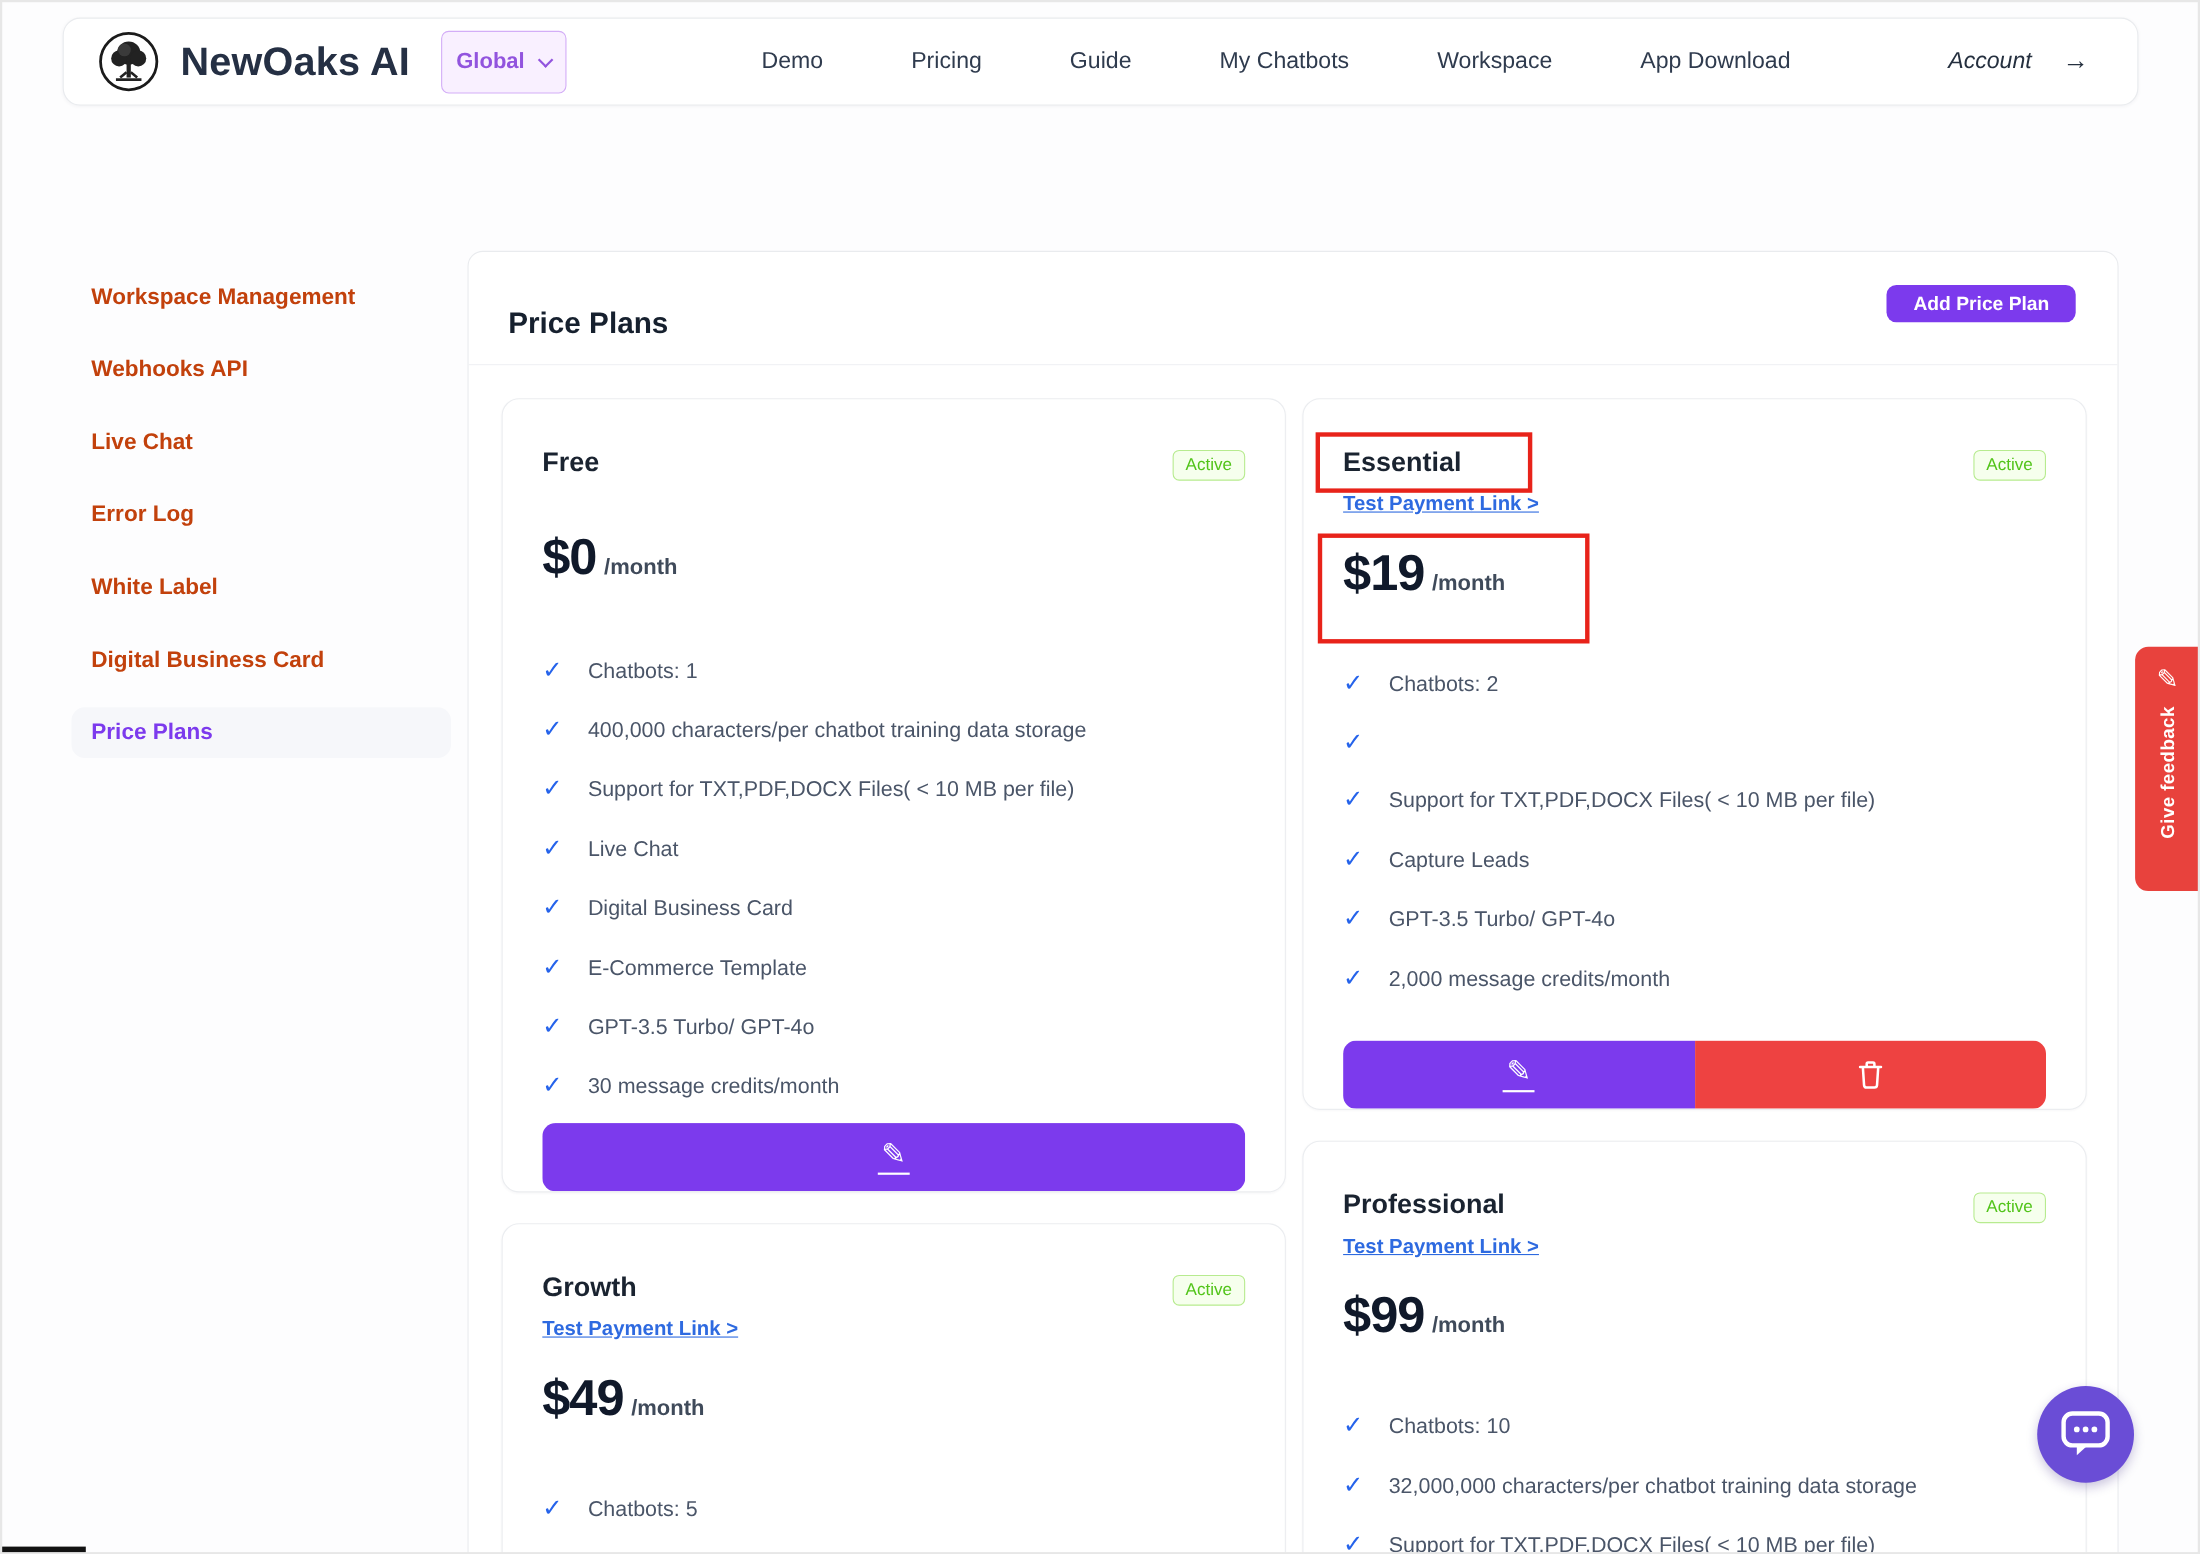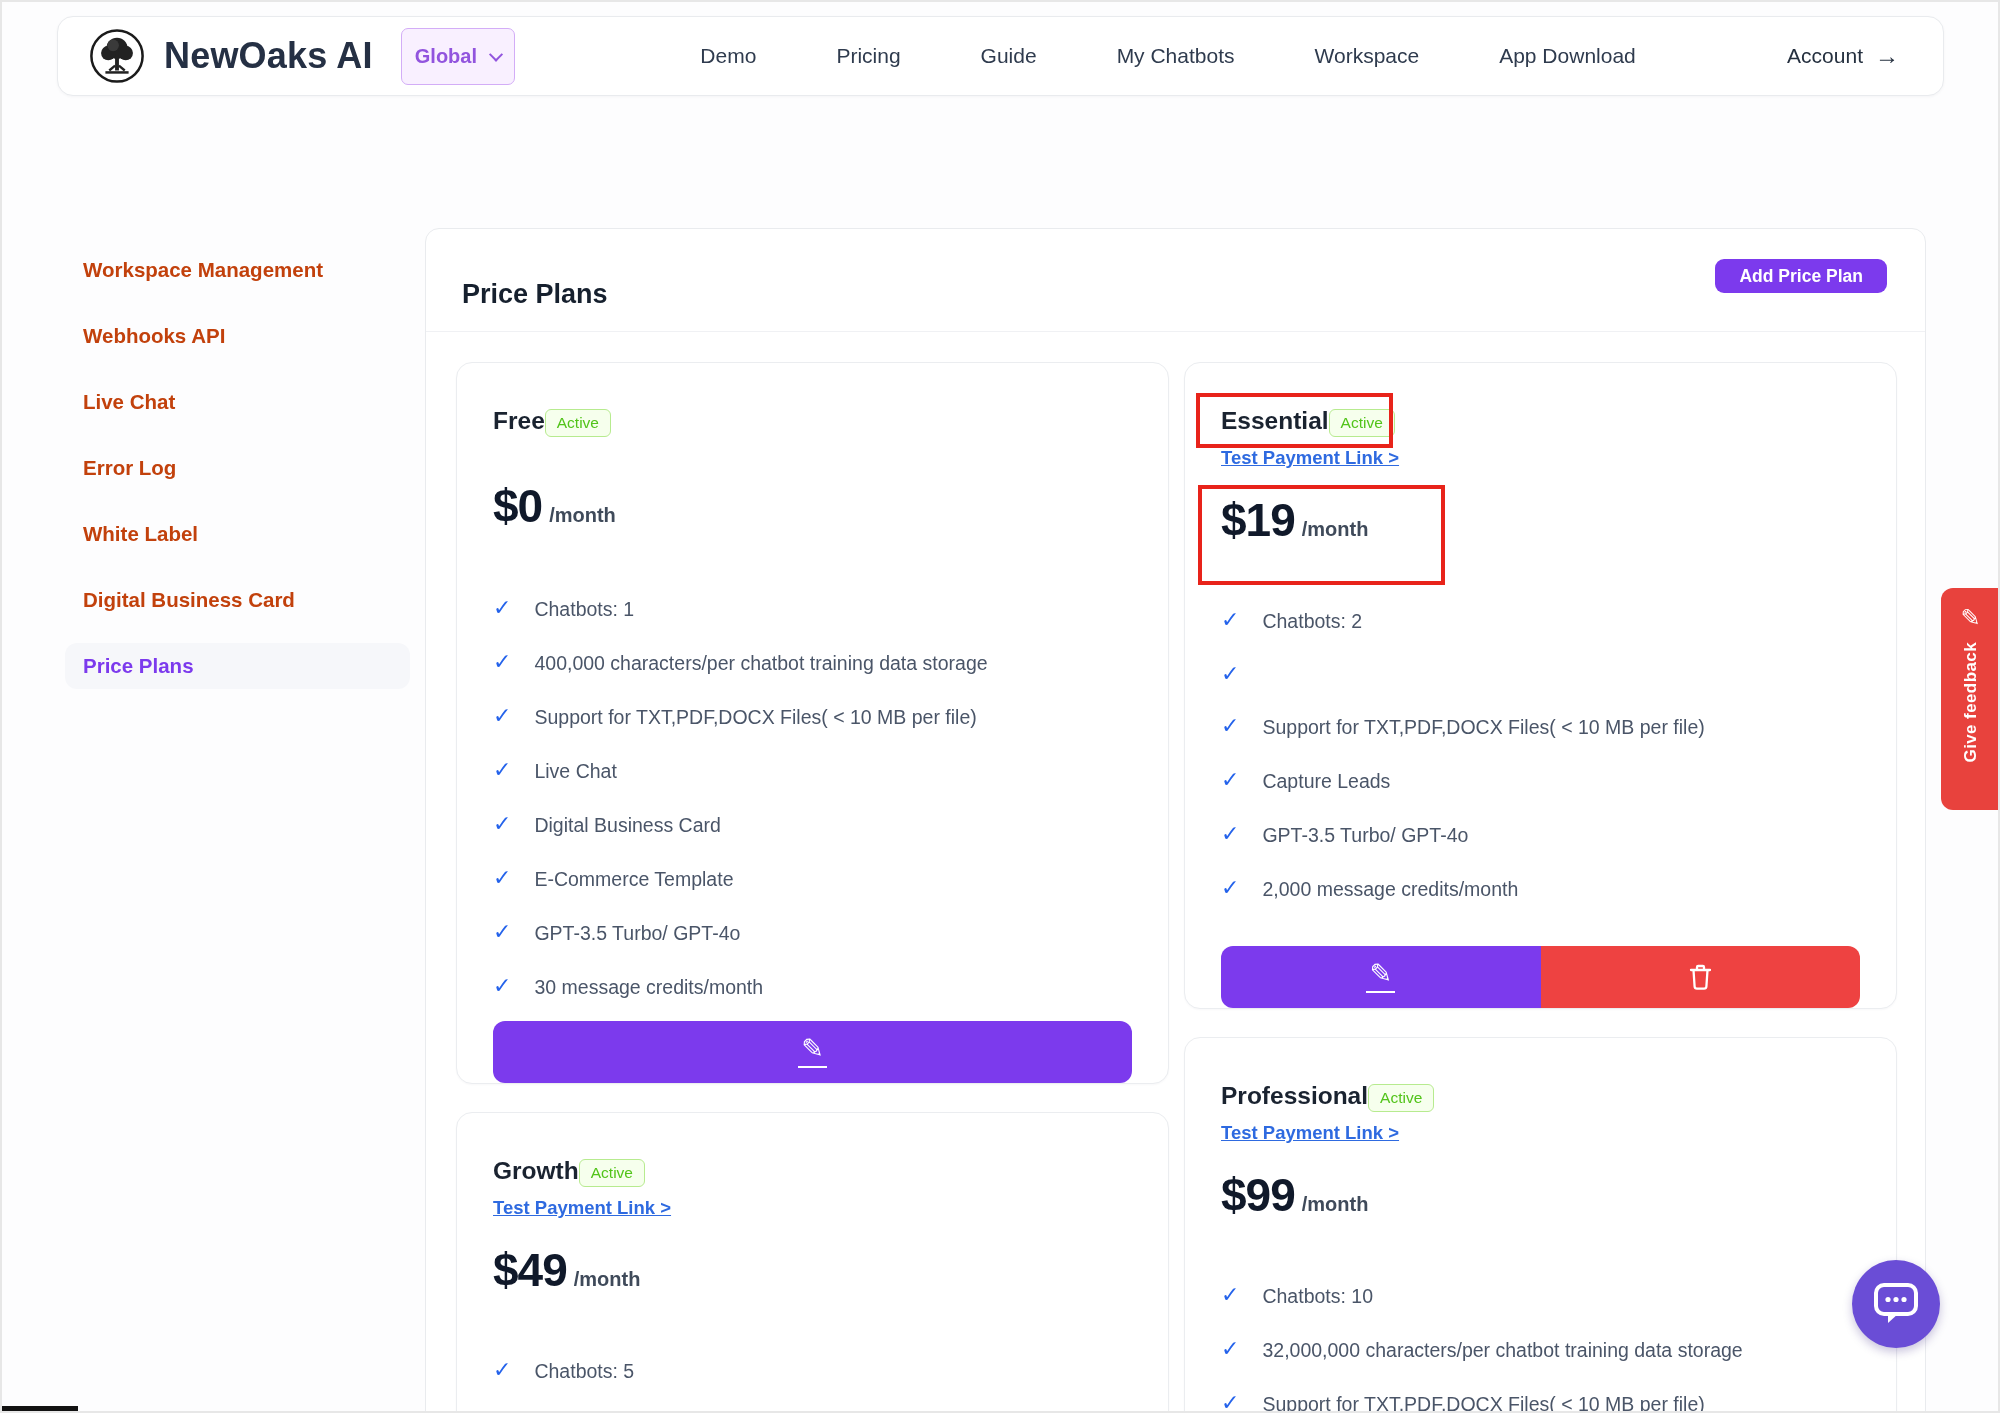--- a/index.html
+++ b/index.html
@@ -24,22 +24,22 @@
     margin-left:28px;display:inline-flex;align-items:center;gap:14px;
     background:var(--global-bg,#f9f0ff);border:1px solid var(--global-border,#d3adf7);
     color:var(--global-text,#9254de);border-radius:7px;padding:16px 13px;
     font-size:20px;font-weight:600;cursor:pointer;font-family:inherit;
   }
   .chev{width:8px;height:8px;border-right:2px solid var(--global-text,#9254de);
     border-bottom:2px solid var(--global-text,#9254de);transform:rotate(45deg) translate(-1px,-1px);}
   .nav-links{display:flex;gap:80px;margin:0 auto;padding-left:40px;}
   .nav-link{font-size:21px;color:#2f3b4e;font-weight:500;text-decoration:none;cursor:pointer;white-space:nowrap;}
   .account{
-    display:inline-flex;align-items:center;gap:12px;background:none;border:none;cursor:pointer;
-    font-family:inherit;font-size:21px;color:#25303f;font-weight:500;margin-right:8px;
+    display:inline-flex;align-items:center;gap:28px;background:none;border:none;cursor:pointer;
+    font-family:inherit;font-size:21px;color:#25303f;font-weight:500;margin-right:8px;font-style:italic;
   }
   .account .arrow{font-size:24px;line-height:1;}
 
   
   .sidebar{position:absolute;left:65px;top:247px;width:345px;}
   .side-item{
     padding:11px 18px;margin-bottom:20px;font-size:20.5px;font-weight:700;color:#c2410c;
     border-radius:12px;cursor:pointer;white-space:nowrap;
   }
   .side-item.active{background:#f6f7fa;color:var(--accent,#7c3aed);}
@@ -65,21 +65,21 @@
   .plan-card{
     position:relative;background:#fff;border:1.5px solid #ebedf0;border-radius:16px;
     box-sizing:border-box;display:flex;flex-direction:column;padding:44px 36px 0;overflow:hidden;
     box-shadow:0 1px 2px rgba(20,30,50,.03);
   }
   .plan-free{height:722px;}
   .plan-essential{height:647px;}
   .plan-growth{height:690px;}
   .plan-professional{height:660px;}
 
-  .plan-head{display:flex;align-items:flex-start;justify-content:flex-start;}
+  .plan-head{display:flex;align-items:flex-start;justify-content:space-between;}
   .plan-name{font-size:24.5px;font-weight:800;color:#1a2330;line-height:1.15;}
   .active-badge{
     font-size:15.5px;color:var(--active-text,#52c41a);background:var(--active-bg,#f6ffed);
     border:1px solid var(--active-border,#b7eb8f);border-radius:6px;padding:4px 11px;font-weight:500;margin-top:2px;
   }
   .payment-link{
     color:var(--link,#2e6ae0);font-size:18.5px;font-weight:600;text-decoration:underline;
     margin-top:10px;width:fit-content;cursor:pointer;
   }
   .price-row{margin-top:16px;display:flex;align-items:baseline;line-height:70px;}

